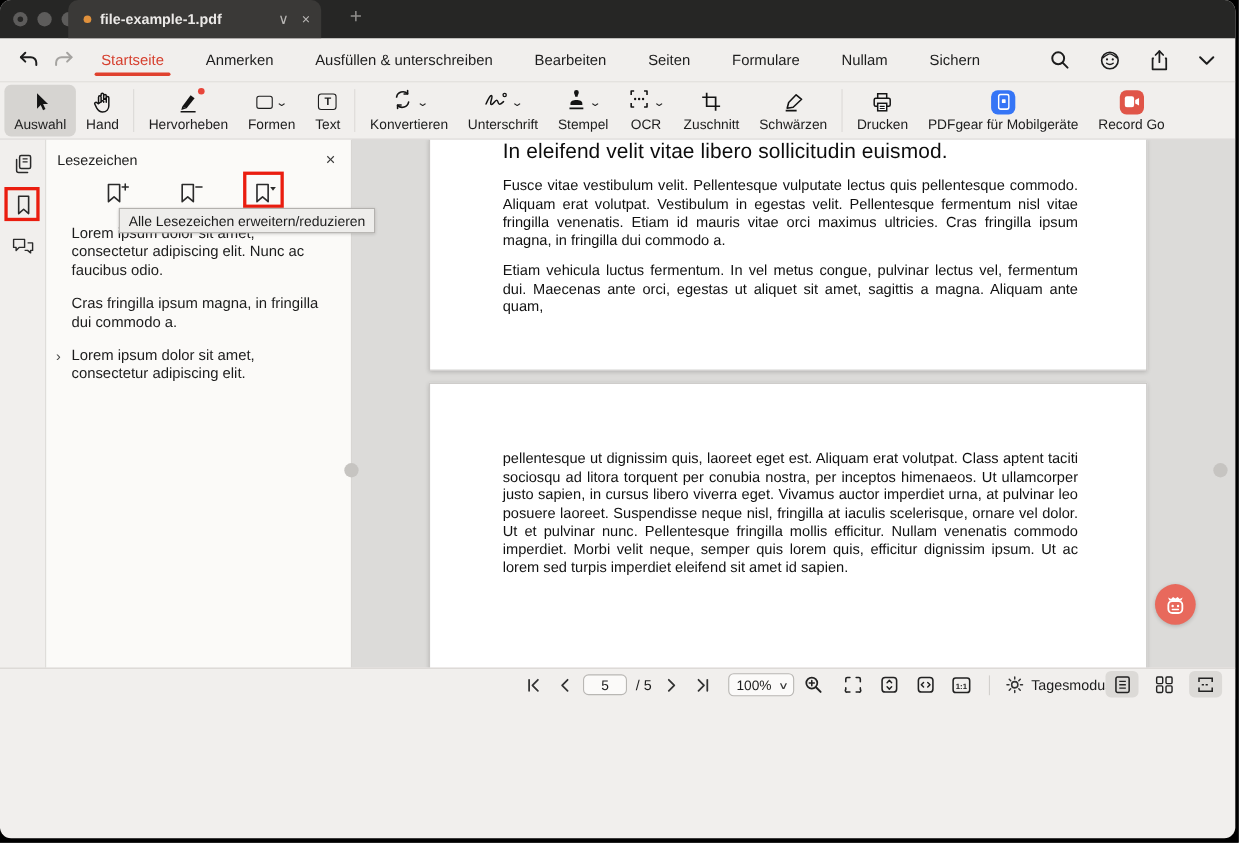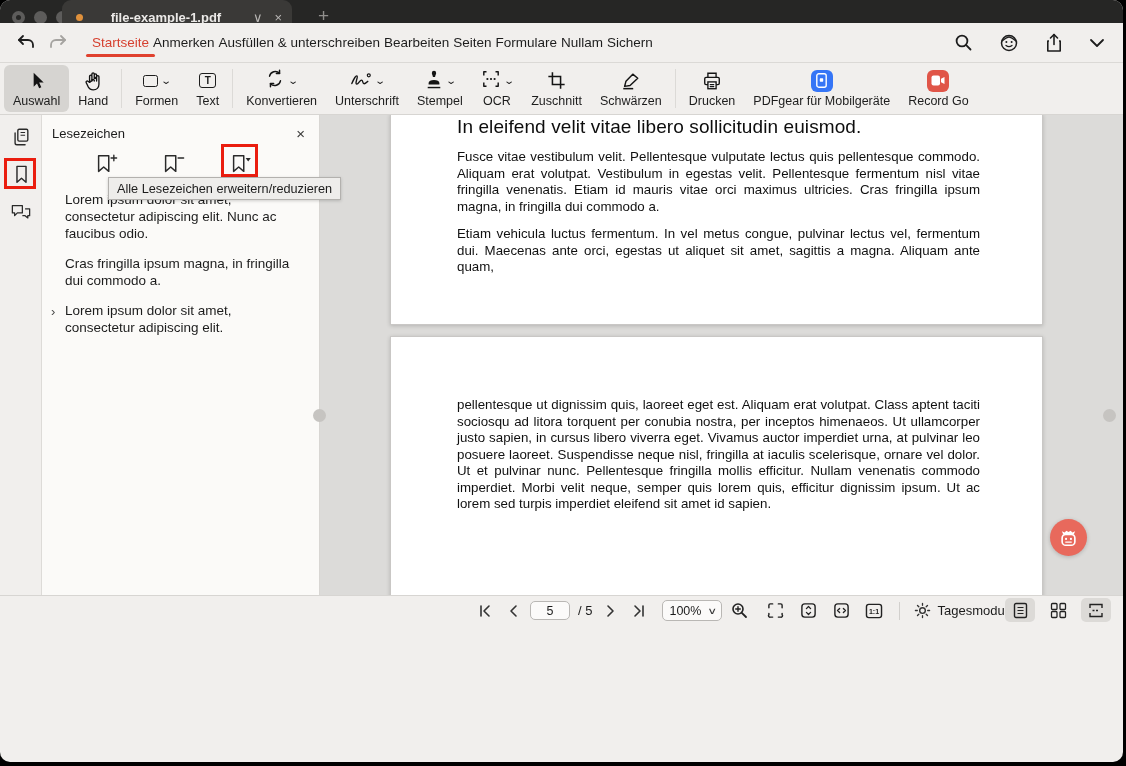--- a/index.html
+++ b/index.html
@@ -1,35 +1,35 @@
 <!DOCTYPE html>
 <html><head>
 <meta charset="utf-8">
 <style>
   * { margin:0; padding:0; box-sizing:border-box; }
   html,body { width:1126px; height:766px; background:#000; font-family:"Liberation Sans", sans-serif; overflow:hidden; }
   .window { position:absolute; left:0; top:0; width:1123px; height:762px; background:#f1efed; border-radius:10px 10px 10px 10px; overflow:hidden; }
 
   
-  .titlebar { position:relative; height:23px; background:#262625;text-align:center; }
+  .titlebar { position:relative; height:35px; background:#262625; }
   .traffic { position:absolute; left:12px; top:11px; display:flex; gap:9px; }
   .light { width:13px; height:13px; border-radius:50%; background:#5d5c5b; }
   .light.first { background:#5d5c5b; position:relative; }
   .light.first::after{ content:""; position:absolute; left:4px; top:4px; width:5px; height:5px; border-radius:50%; background:#262625;}
   .tab { position:absolute; left:62px; top:0; width:230px; height:35px; background:#3a3937; border-radius:9px 9px 0 0; display:flex; align-items:center; padding:0 10px 0 14px; }
   .tab-dot { width:7px; height:7px; border-radius:50%; background:#e0913c; margin-right:8px; }
   .tab-title { color:#ebe9e7; font-size:13px; font-weight:700; flex:1; white-space:nowrap; overflow:hidden; }
   .tab-chevron, .tab-close { color:#b9b7b5; font-size:13px; margin-left:12px; cursor:default; }
   .newtab { position:absolute; left:318px; top:5px; color:#8f8d8b; font-size:19px; font-weight:400; }
 
   
   .menubar { position:relative; height:40px; background:#f1efed; border-bottom:1px solid #dbd9d6; display:flex; align-items:center; }
   .undo-redo { display:flex; gap:14px; margin-left:16px; }
   .uicon svg { display:block; }
-  .menu-tabs { display:flex; margin-left:22px; }
+  .menu-tabs { display:flex; margin-left:22px; gap:34px; }
   .menu-tab { font-size:13.5px; color:#1d1d1d; position:relative; padding:10px 2px; cursor:default; white-space:nowrap; }
   .menu-tab.active { color:#d6402f; }
   .menu-tab.active::after { content:""; position:absolute; left:-4px; right:-4px; bottom:3px; height:3px; border-radius:2px; background:#e0412e; }
   .menu-right { position:absolute; right:18px; display:flex; align-items:center; gap:26px; }
 
   
   .toolbar { position:relative; height:52px; background:#f1efed; border-bottom:1px solid #d7d5d2; display:flex; align-items:stretch; padding:0 4px; }
   .tgroup { display:flex; align-items:stretch; }
   .tsep { width:1px; background:#dcdad7; margin:6px 4px; }
   .titem { display:flex; flex-direction:column; align-items:center; justify-content:center; padding:3px 9px 4px; border-radius:6px; margin:2px 0; position:relative; }
@@ -179,20 +179,31 @@
               <path d="M6.2 12.5V5.8a1.3 1.3 0 0 1 2.6 0V11m0-6.5V3.2a1.3 1.3 0 0 1 2.6 0V11m0-6.6a1.3 1.3 0 0 1 2.6 0V11m0-4.6a1.3 1.3 0 0 1 2.6 0v8.1c0 3.6-2.6 6.3-6.3 6.3-3 0-4.5-1.4-5.9-3.9L2.5 13c-.8-1.3.9-2.6 2-1.7l1.7 1.2z" fill="none" stroke="#141414" stroke-width="1.5" stroke-linecap="round" stroke-linejoin="round"></path>
             </svg>
         </span>
         <span class="tlabel">Hand</span>
       </div>
     </div>
     <div class="tsep"></div>
     <div class="tgroup">
       <div class="titem">
         <span class="ticon">
+          <svg width="20" height="20" viewBox="0 0 22 22">
+              <path d="M5 15.5 13.5 4l4 3L9.5 17z" fill="#141414"></path>
+              <path d="M5 15.5 9.5 17l-5.3 1.8z" fill="#141414"></path>
+              <path d="M3.5 20.5h15" stroke="#141414" stroke-width="1.6"></path>
+            </svg>
+          <span class="reddot"></span>
+        </span>
+        <span class="tlabel">Hervorheben</span>
+      </div>
+      <div class="titem">
+        <span class="ticon">
             <span class="shape-rect"></span>
             <span class="caret">⌄</span>
           </span>
         <span class="tlabel">Formen</span>
       </div>
       <div class="titem">
         <span class="ticon">
             <span class="text-box">T</span>
           </span>
         <span class="tlabel">Text</span>

